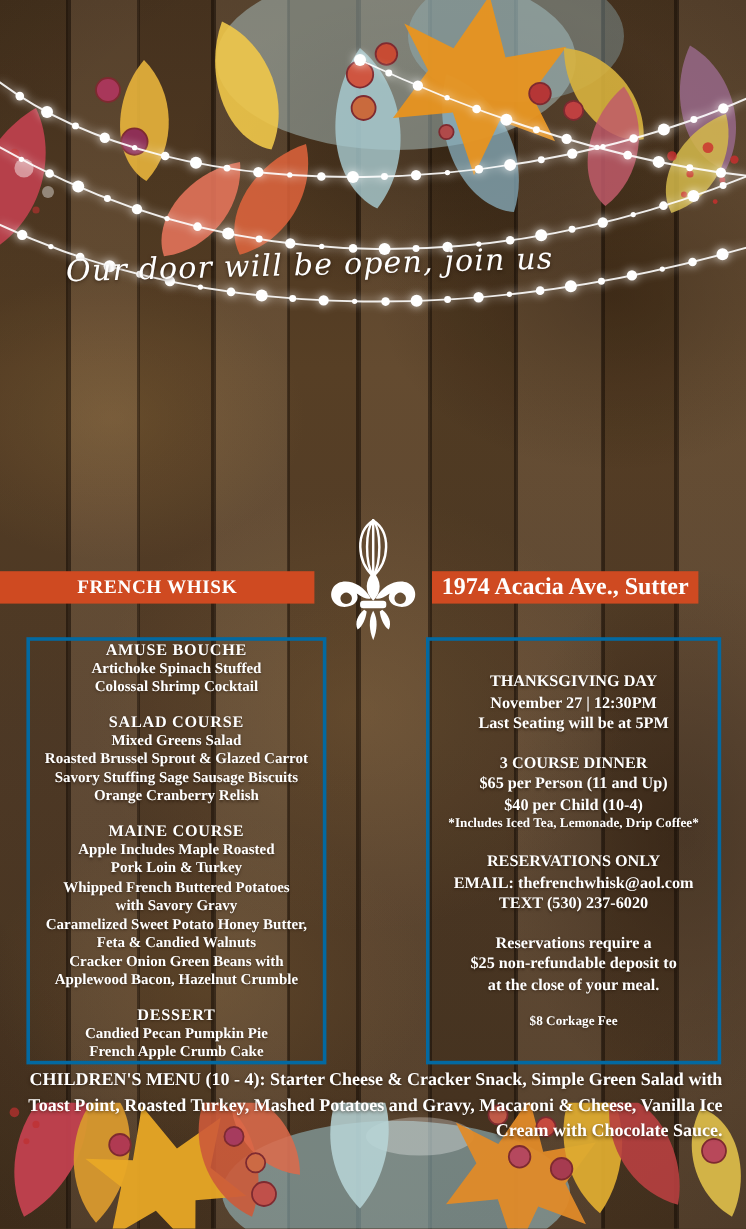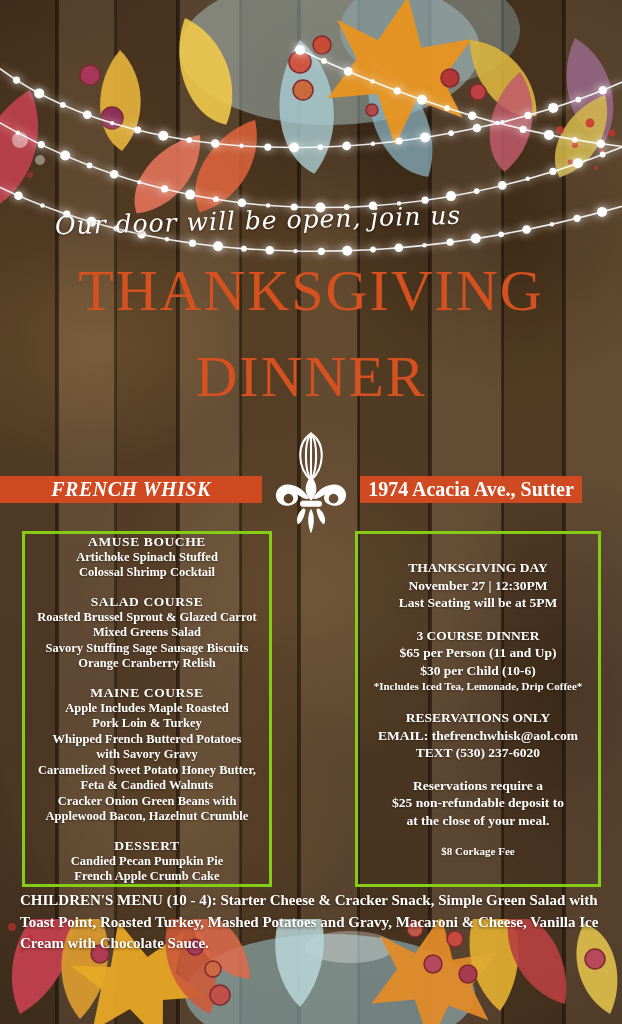--- a/index.html
+++ b/index.html
@@ -49,40 +49,40 @@
     font-style:italic; font-size:25px; letter-spacing:1px;
     transform:rotate(-1.5deg); text-shadow:0 1px 3px rgba(30,15,5,.55);
   }
   .title{
     position:absolute; top:248px; left:0; width:622px; text-align:center;
     color:#d5511f; font-size:58px; line-height:86px; letter-spacing:2px; font-weight:500;
   }
   
   .banner{position:absolute; top:476px; height:27px; background:#cf4a21;
     display:flex; align-items:center; justify-content:center; color:#fff; font-weight:bold;}
-  .banner.left{left:0; width:262px; font-size:20px; letter-spacing:.5px;font-style:italic;}
+  .banner.left{left:0; width:262px; font-size:16px; letter-spacing:.5px;}
   .banner.right{left:360px; width:222px; font-size:20px;}
   .logo{position:absolute; top:428px; left:270px;}
   
   .box{
-    position:absolute; top:531px; height:356px; border:3px solid #84cc16;
+    position:absolute; top:531px; height:356px; border:3px solid #0369a1;
     box-sizing:border-box; color:#fff; text-align:center; overflow:hidden;
     display:flex; flex-direction:column; justify-content:center;
     text-shadow:0 1px 2px rgba(30,15,5,.5);
   }
   .box.left{left:22px; width:250px; gap:13px;}
   .box.right{left:355px; width:246px; gap:15px;}
   .menu-heading{font-weight:bold; font-size:13.5px; line-height:16px; letter-spacing:.6px; white-space:nowrap;}
   .menu-line{font-weight:bold; font-size:12.5px; line-height:15.5px; white-space:nowrap;}
   .detail-line{font-weight:bold; font-size:13.5px; line-height:17.5px; white-space:nowrap;}
   .detail-note{font-weight:bold; font-size:11px; line-height:15px; white-space:nowrap;}
   
   .children-note{
     position:absolute; top:890px; left:20px; width:582px; z-index:5;
-    color:#fff; font-weight:bold; font-size:15px; line-height:21.5px; text-align:left;
+    color:#fff; font-weight:bold; font-size:15px; line-height:21.5px; text-align:right;
     text-shadow:0 1px 3px rgba(30,15,5,.65);
   }
 </style>
 </head>
 <body>
 
 <div class="poster">
 
   <div class="bg-wood"></div>
 
@@ -228,24 +228,20 @@
       <circle cx="497.6" cy="87.9" r="2.2" fill="#ffffff"></circle>
       <circle cx="523.1" cy="94.3" r="3.6" fill="#ffffff"></circle>
       <circle cx="548.9" cy="99.9" r="5.0" fill="#ffffff"></circle>
       <circle cx="574.8" cy="104.8" r="2.9" fill="#ffffff"></circle>
       <circle cx="600.8" cy="108.8" r="4.3" fill="#ffffff"></circle>
       <circle cx="627.0" cy="112.0" r="2.2" fill="#ffffff"></circle>
     </svg>
 
   <div class="tagline">Our door will be open, join us</div>
 
-  <div class="title">
-    <div>THANKSGIVING</div>
-    <div>DINNER</div>
-  </div>
 
   <div class="banner left">
     <span>FRENCH WHISK</span>
   </div>
   <div class="banner right">
     <span>1974 Acacia Ave., Sutter</span>
   </div>
 
   <svg class="logo" width="82" height="118" viewBox="0 0 120 172">
     <defs>
@@ -278,22 +274,22 @@
         <div>
 
         <div class="menu-line">Artichoke Spinach Stuffed</div>
           <div class="menu-line">Colossal Shrimp Cocktail</div>
         </div>
       </div>
       <div class="menu-section">
         <div class="menu-heading">SALAD COURSE</div>
         <div>
 
-        <div class="menu-line">Roasted Brussel Sprout &amp; Glazed Carrot</div>
-          <div class="menu-line">Mixed Greens Salad</div>
+        <div class="menu-line">Mixed Greens Salad</div>
+          <div class="menu-line">Roasted Brussel Sprout &amp; Glazed Carrot</div>
           <div class="menu-line">Savory Stuffing Sage Sausage Biscuits</div>
           <div class="menu-line">Orange Cranberry Relish</div>
         </div>
       </div>
       <div class="menu-section">
         <div class="menu-heading">MAINE COURSE</div>
         <div>
 
         <div class="menu-line">Apple Includes Maple Roasted</div>
           <div class="menu-line">Pork Loin &amp; Turkey</div>
@@ -324,21 +320,21 @@
           <div class="detail-line">November 27 | 12:30PM</div>
           <div class="detail-line">Last Seating will be at 5PM</div>
         </div>
         <div class="detail-note"></div>
       </div>
       <div class="detail-block">
         <div>
 
         <div class="detail-line">3 COURSE DINNER</div>
           <div class="detail-line">$65 per Person (11 and Up)</div>
-          <div class="detail-line">$30 per Child (10-6)</div>
+          <div class="detail-line">$40 per Child (10-4)</div>
         </div>
         <div class="detail-note">*Includes Iced Tea, Lemonade, Drip Coffee*</div>
       </div>
       <div class="detail-block">
         <div>
 
         <div class="detail-line">RESERVATIONS ONLY</div>
           <div class="detail-line">EMAIL: thefrenchwhisk@aol.com</div>
           <div class="detail-line">TEXT (530) 237-6020</div>
         </div>

